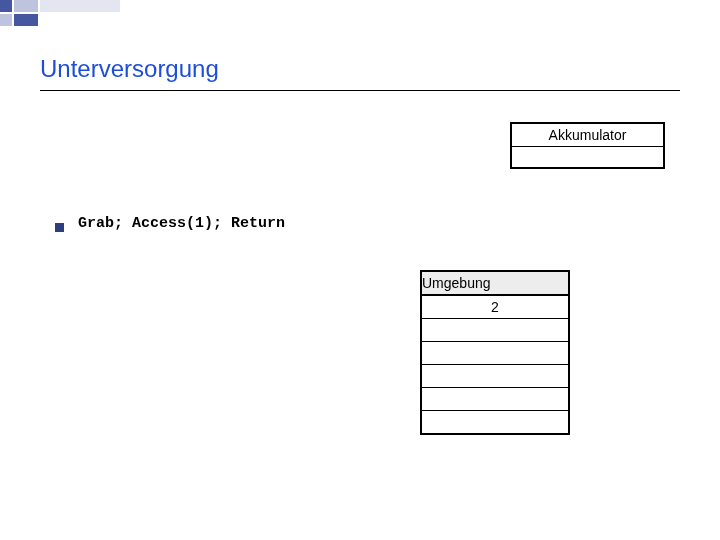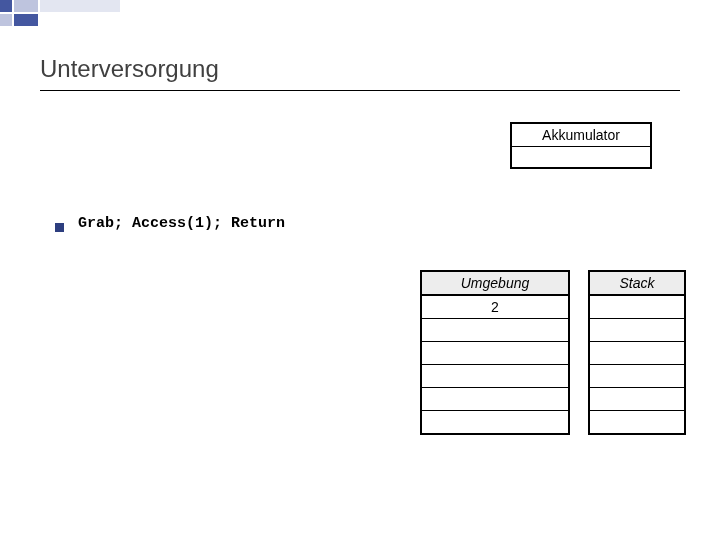--- a/index.html
+++ b/index.html
@@ -22,34 +22,34 @@
   .corner-deco .sq {
     position: absolute;
     background: #4457a0;
   }
   .title {
     position: absolute;
     top: 55px;
     left: 40px;
     font-size: 24px;
     font-weight: normal;
-    color: #404040;
+    color: #1d4ed8;
   }
   .title-rule {
     position: absolute;
     top: 90px;
     left: 40px;
     width: 640px;
     border-bottom: 1px solid #000;
   }
   .akk-box {
     position: absolute;
     top: 122px;
     left: 510px;
-    width: 142px;
+    width: 155px;
     border: 2px solid #000;
     box-sizing: border-box;
     background: #fff;
   }
   .akk-box .akk-header {
     height: 22px;
     line-height: 22px;
     text-align: center;
     font-size: 14px;
     border-bottom: 1px solid #000;
@@ -91,25 +91,24 @@
   .tbl.env {
     width: 150px;
     margin-right: 18px;
   }
   .tbl.stk {
     width: 98px;
   }
   .tbl .hdr {
     height: 22px;
     line-height: 22px;
-    text-align: center;
+    text-align: left;
     font-size: 14px;
     background: #ededed;
     border-bottom: 2px solid #000;
-    font-style: italic;
   }
   .tbl .cell {
     height: 22px;
     line-height: 22px;
     text-align: center;
     font-size: 14px;
     border-bottom: 1px solid #000;
   }
   .tbl .cell:last-child {
     border-bottom: none;
@@ -142,22 +141,13 @@
 <div class="tables">
   <div class="tbl env">
     <div class="hdr">Umgebung</div>
     <div class="cell">2</div>
     <div class="cell"></div>
     <div class="cell"></div>
     <div class="cell"></div>
     <div class="cell"></div>
     <div class="cell"></div>
   </div>
-  <div class="tbl stk">
-    <div class="hdr">Stack</div>
-    <div class="cell"></div>
-    <div class="cell"></div>
-    <div class="cell"></div>
-    <div class="cell"></div>
-    <div class="cell"></div>
-    <div class="cell"></div>
-  </div>
 </div>
 
 </body></html>

